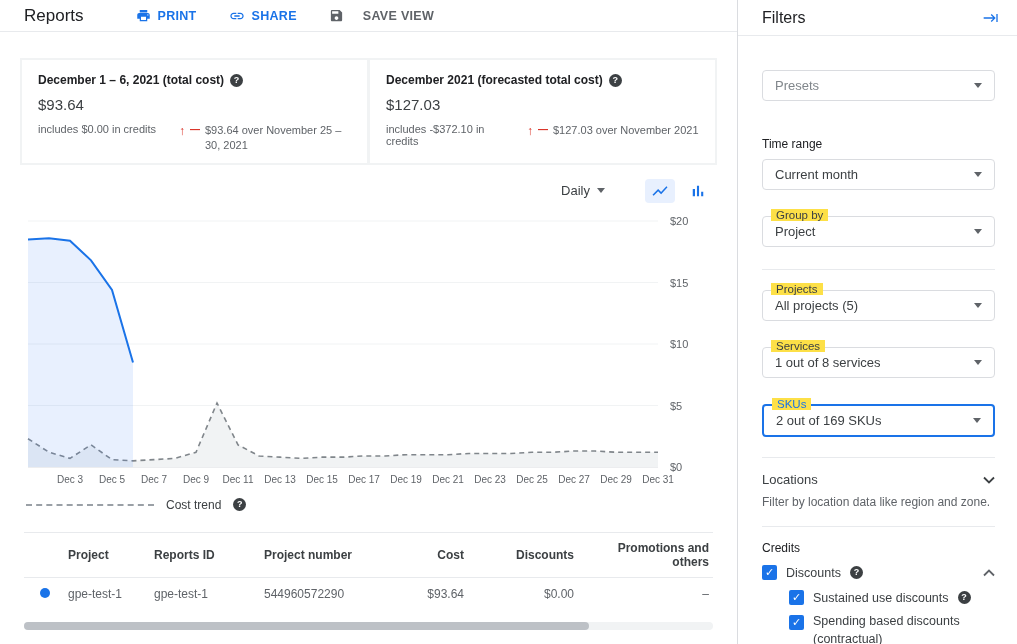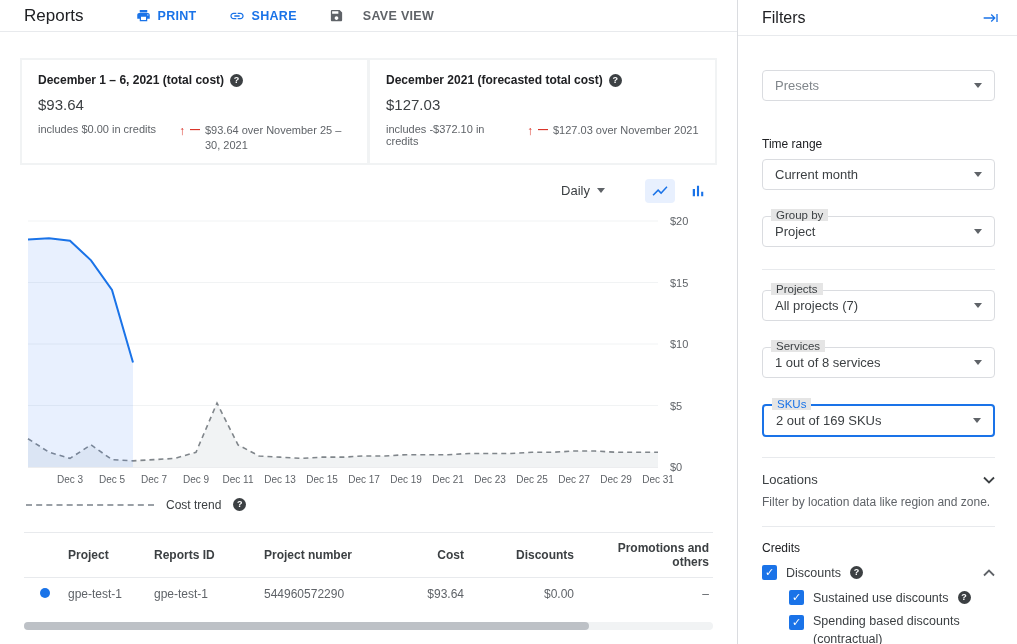--- a/index.html
+++ b/index.html
@@ -63,21 +63,21 @@
   
   .filters { width:280px; flex:none; border-left:1px solid #dadce0; }
   .filters-header { display:flex; align-items:center; justify-content:space-between; height:36px; padding:0 16px 0 24px; border-bottom:1px solid #e8eaed; }
   .filters-title { font-size:16px; color:#202124; }
   .collapse-btn { background:none; border:none; padding:2px; cursor:pointer; display:flex; }
   .filters-body { padding:0 22px 0 24px; }
   .field { position:relative; height:31px; border:1px solid #dadce0; border-radius:4px; display:flex; align-items:center;
     padding:0 12px; font-size:13px; color:#3c4043; background:#fff; cursor:pointer; }
   .field .value { flex:1; white-space:nowrap; overflow:hidden; }
   .field .placeholder { color:#80868b; }
-  .notch { position:absolute; top:-8px; left:8px; background:#e5e5e5; padding:0 5px; font-size:11.5px; font-weight:500; color:#3c4043; }
+  .notch { position:absolute; top:-8px; left:8px; background:#fde047; padding:0 5px; font-size:11.5px; font-weight:500; color:#3c4043; }
   .field.skus-field { border:2px solid #1a73e8; height:33px; }
   .skus-field .notch { color:#1a73e8; }
   .plain-label { font-size:12px; font-weight:500; color:#202124; }
   .divider { border-top:1px solid #e8eaed; }
   .loc-row { display:flex; align-items:center; justify-content:space-between; font-size:13px; color:#3c4043; cursor:pointer; }
   .loc-desc { font-size:12px; color:#5f6368; margin-top:7px; line-height:1.35; }
   .credits-label { font-size:12px; font-weight:500; color:#202124; }
   .check-row { display:flex; align-items:center; gap:9px; font-size:12.5px; color:#3c4043; }
   .check-row.sub { margin-left:27px; }
   .checkbox { width:15px; height:15px; background:#1a73e8; border-radius:2px; color:#fff; display:flex; align-items:center;
@@ -282,21 +282,21 @@
       <div class="field mt26">
         <span class="notch">Group by</span>
         <span class="value">Project</span>
         <span class="caret"></span>
       </div>
 
       <div class="divider mt22"></div>
 
       <div class="field mt20">
         <span class="notch">Projects</span>
-        <span class="value">All projects (7)</span>
+        <span class="value">All projects (5)</span>
         <span class="caret"></span>
       </div>
 
       <div class="field mt26">
         <span class="notch">Services</span>
         <span class="value">1 out of 8 services</span>
         <span class="caret"></span>
       </div>
 
       <div class="field skus-field mt26">

